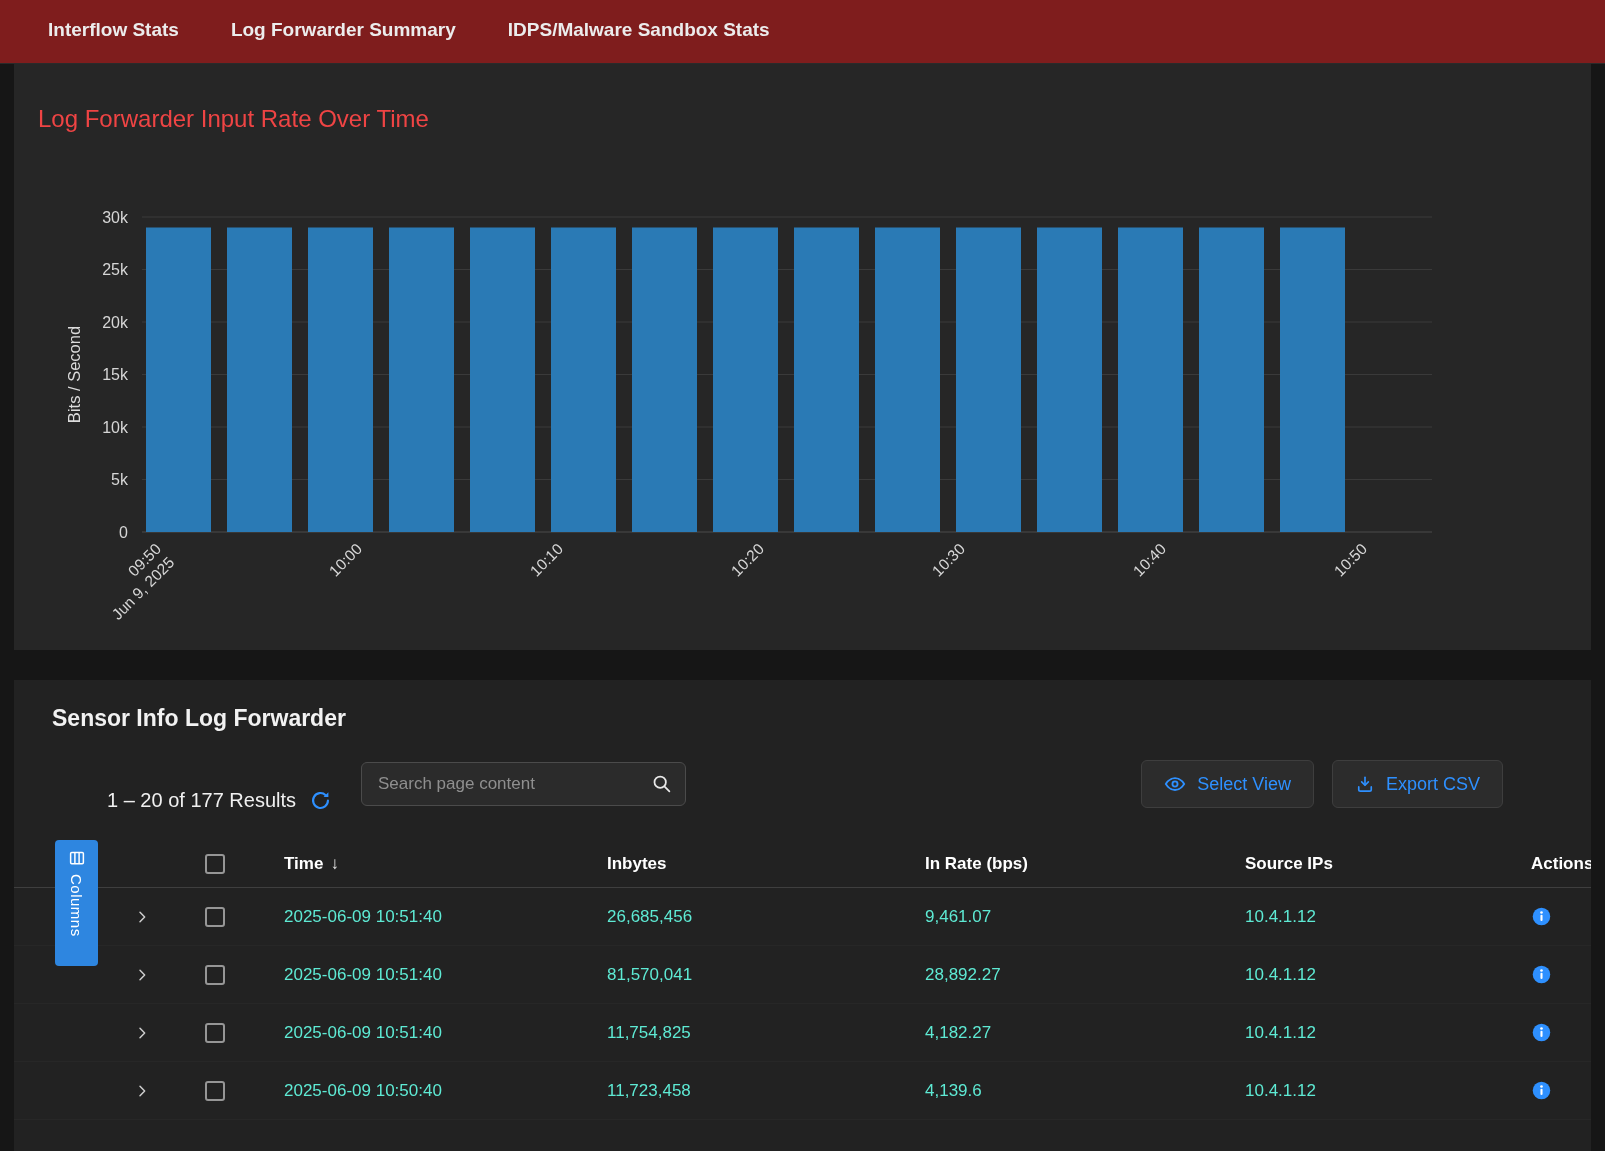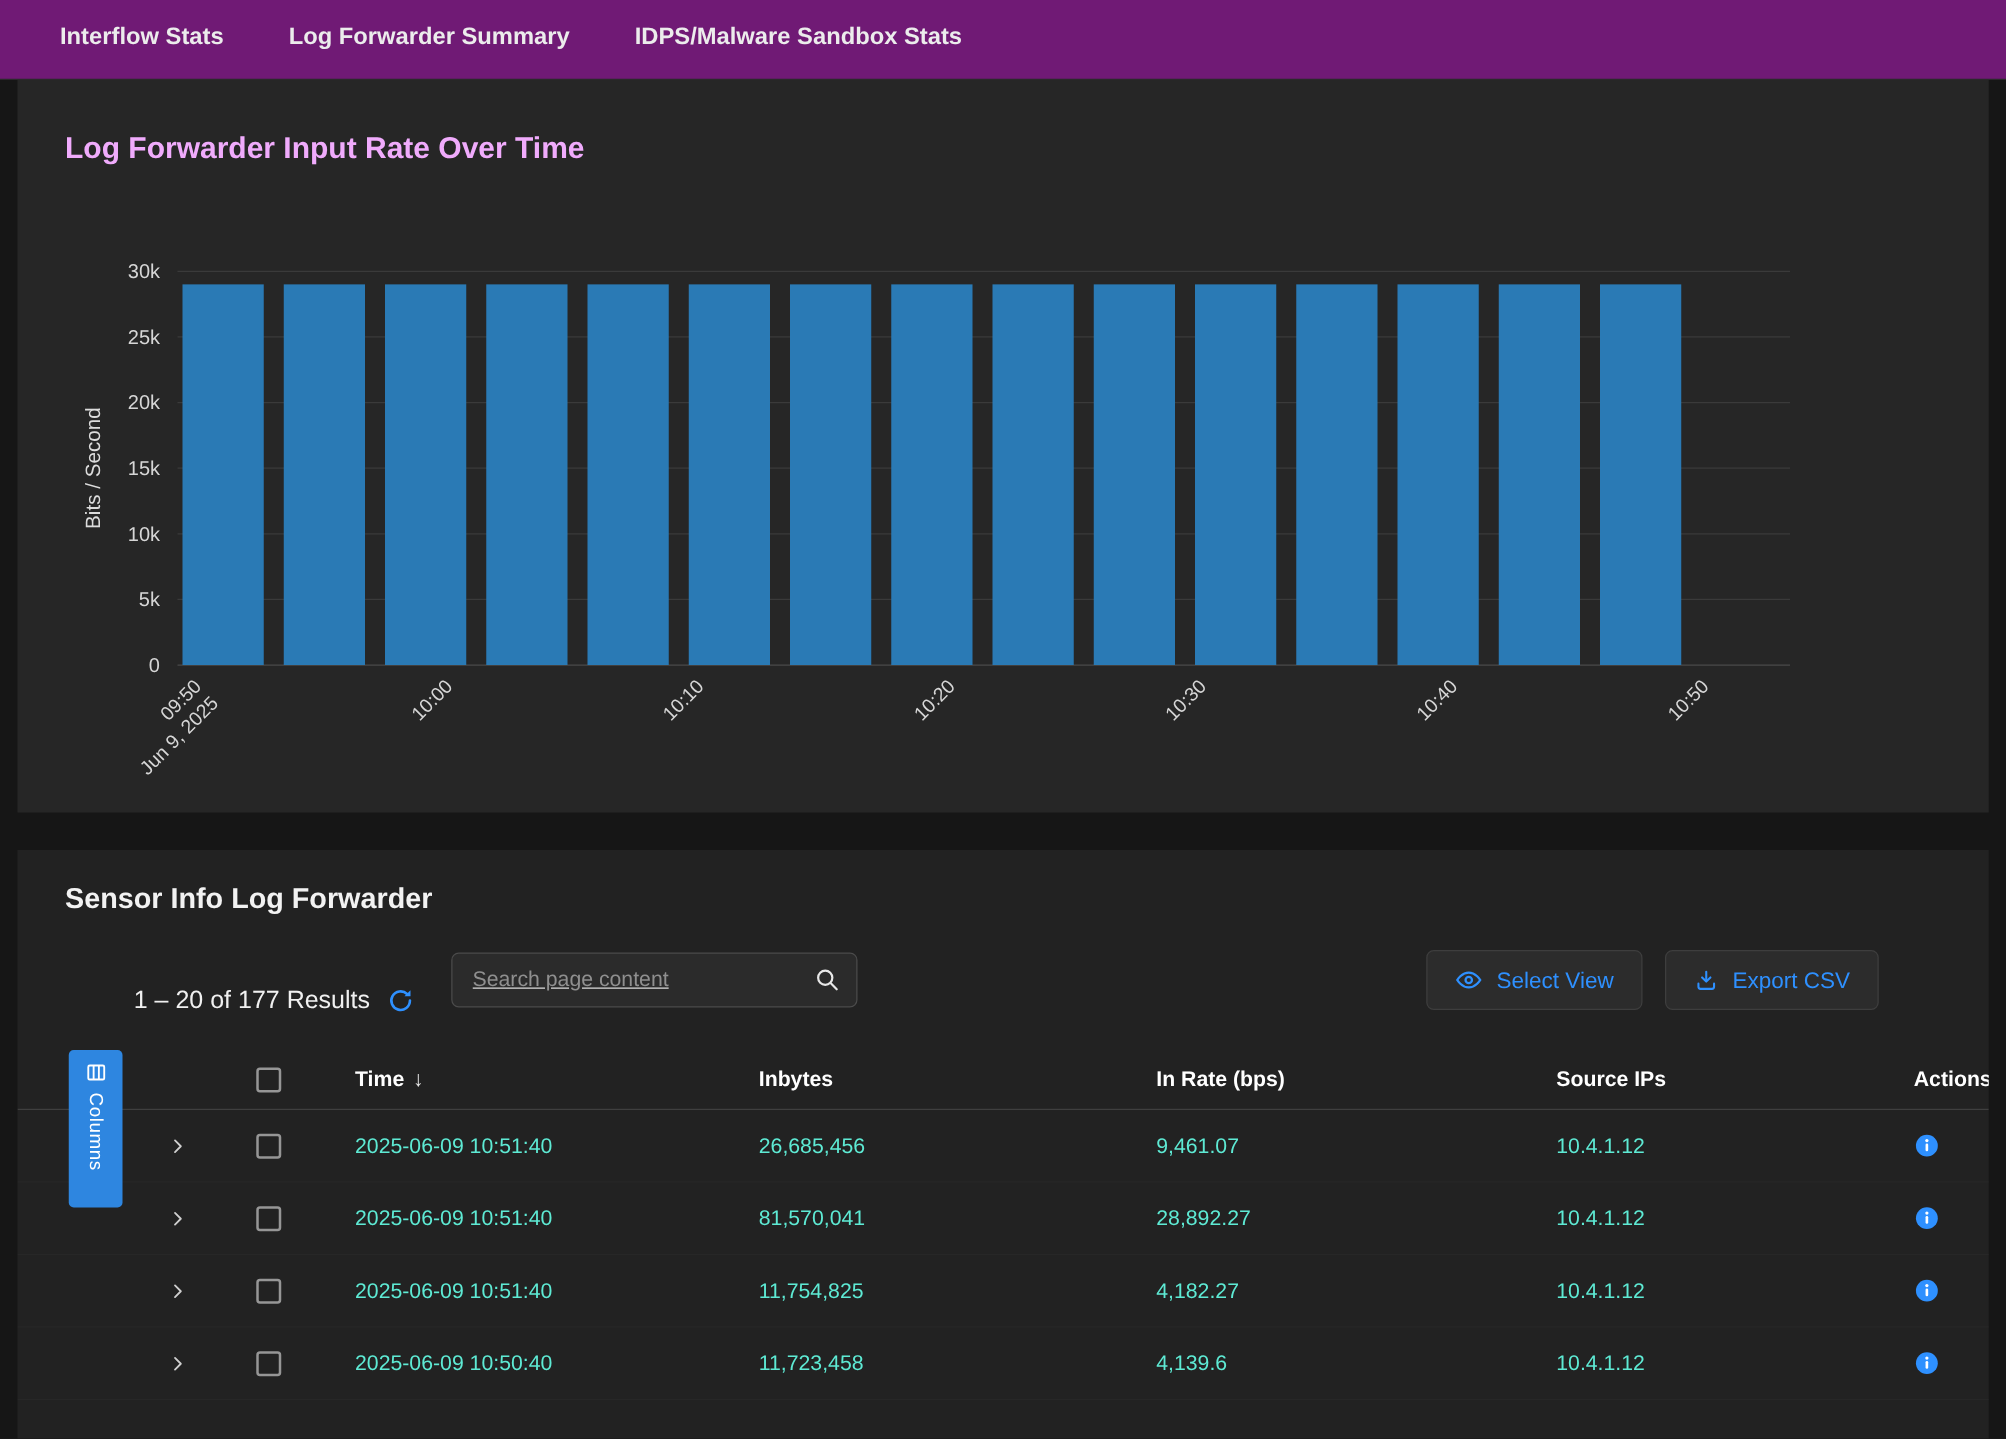--- a/index.html
+++ b/index.html
@@ -5,40 +5,40 @@
   * { box-sizing: border-box; margin: 0; padding: 0; }
   html, body { width: 1605px; height: 1151px; }
   body {
     background: #161616;
     font-family: "Liberation Sans", "DejaVu Sans", sans-serif;
     color: #e6e6e6;
     overflow: hidden;
   }
 
   
-  .tabbar { height: 64px; background: #701a75; display: flex; padding-left: 26px; border-bottom: 1px solid #2a2a2a; }
+  .tabbar { height: 64px; background: #7f1d1d; display: flex; padding-left: 26px; border-bottom: 1px solid #2a2a2a; }
   .tab { display: flex; align-items: center; padding: 0 22px; margin-right: 8px; font-size: 19px; font-weight: 600; color: #ececec; border-bottom: 3px solid transparent; cursor: pointer; white-space: nowrap; }
   .tab.active { color: #2e90ff; border-bottom-color: #2e90ff; }
 
   
   .panel { margin: 0 14px; }
   .chart-panel { background: #262626; height: 586px; overflow: hidden; }
-  .chart-title { padding: 40px 0 0 38px; font-size: 24px; font-weight: 700; color: #f0abfc; line-height: 30px; }
+  .chart-title { padding: 40px 0 0 24px; font-size: 24px; font-weight: 400; color: #ef4444; line-height: 30px; }
   #chart { display: block; margin-top: 65px; }
   #chart text { font-family: "Liberation Sans", "DejaVu Sans", sans-serif; }
 
   .table-panel { background: #222222; margin-top: 30px; height: 471px; overflow: hidden; padding-top: 26px; }
   .table-title { margin-left: 38px; font-size: 23px; font-weight: 700; color: #f2f2f2; line-height: 24px; }
 
   
   .toolbar { display: flex; align-items: center; margin: 30px 88px 0 93px; height: 48px; }
   .results { display: flex; align-items: center; font-size: 20px; color: #f0f0f0; white-space: nowrap; margin-top: 32px; }
   .refresh-btn { background: none; border: none; margin-left: 14px; cursor: pointer; display: flex; align-items: center; }
   .searchbox { position: relative; margin-left: 30px; }
-  .searchbox input { width: 325px; height: 44px; background: #2b2b2b; border: 1px solid #4b4b4b; border-radius: 6px; color: #dddddd; font-size: 17px; padding: 0 46px 0 16px; font-family: inherit; outline: none; text-decoration: underline; }
+  .searchbox input { width: 325px; height: 44px; background: #2b2b2b; border: 1px solid #4b4b4b; border-radius: 6px; color: #dddddd; font-size: 17px; padding: 0 46px 0 16px; font-family: inherit; outline: none; }
   .searchbox input::placeholder { color: #8f8f8f; }
   .search-icon { position: absolute; right: 14px; top: 11px; cursor: pointer; }
   .toolbar-spacer { flex: 1; }
   .btn { display: flex; align-items: center; gap: 11px; height: 48px; padding: 0 22px; background: #2c2c2c; border: 1px solid #3e3e3e; border-radius: 6px; color: #2e90ff; font-size: 18px; font-family: inherit; cursor: pointer; white-space: nowrap; }
   .btn + .btn { margin-left: 18px; }
 
   
   .table-area { position: relative; margin-top: 32px; }
   .columns-btn { position: absolute; left: 41px; top: 0; width: 43px; height: 126px; background: #2e86e0; border: none; border-radius: 4px; display: flex; flex-direction: column; align-items: center; padding-top: 9px; gap: 7px; cursor: pointer; z-index: 2; }
   .columns-label { writing-mode: vertical-rl; font-size: 15px; color: #ffffff; font-family: inherit; letter-spacing: 0.5px; }

